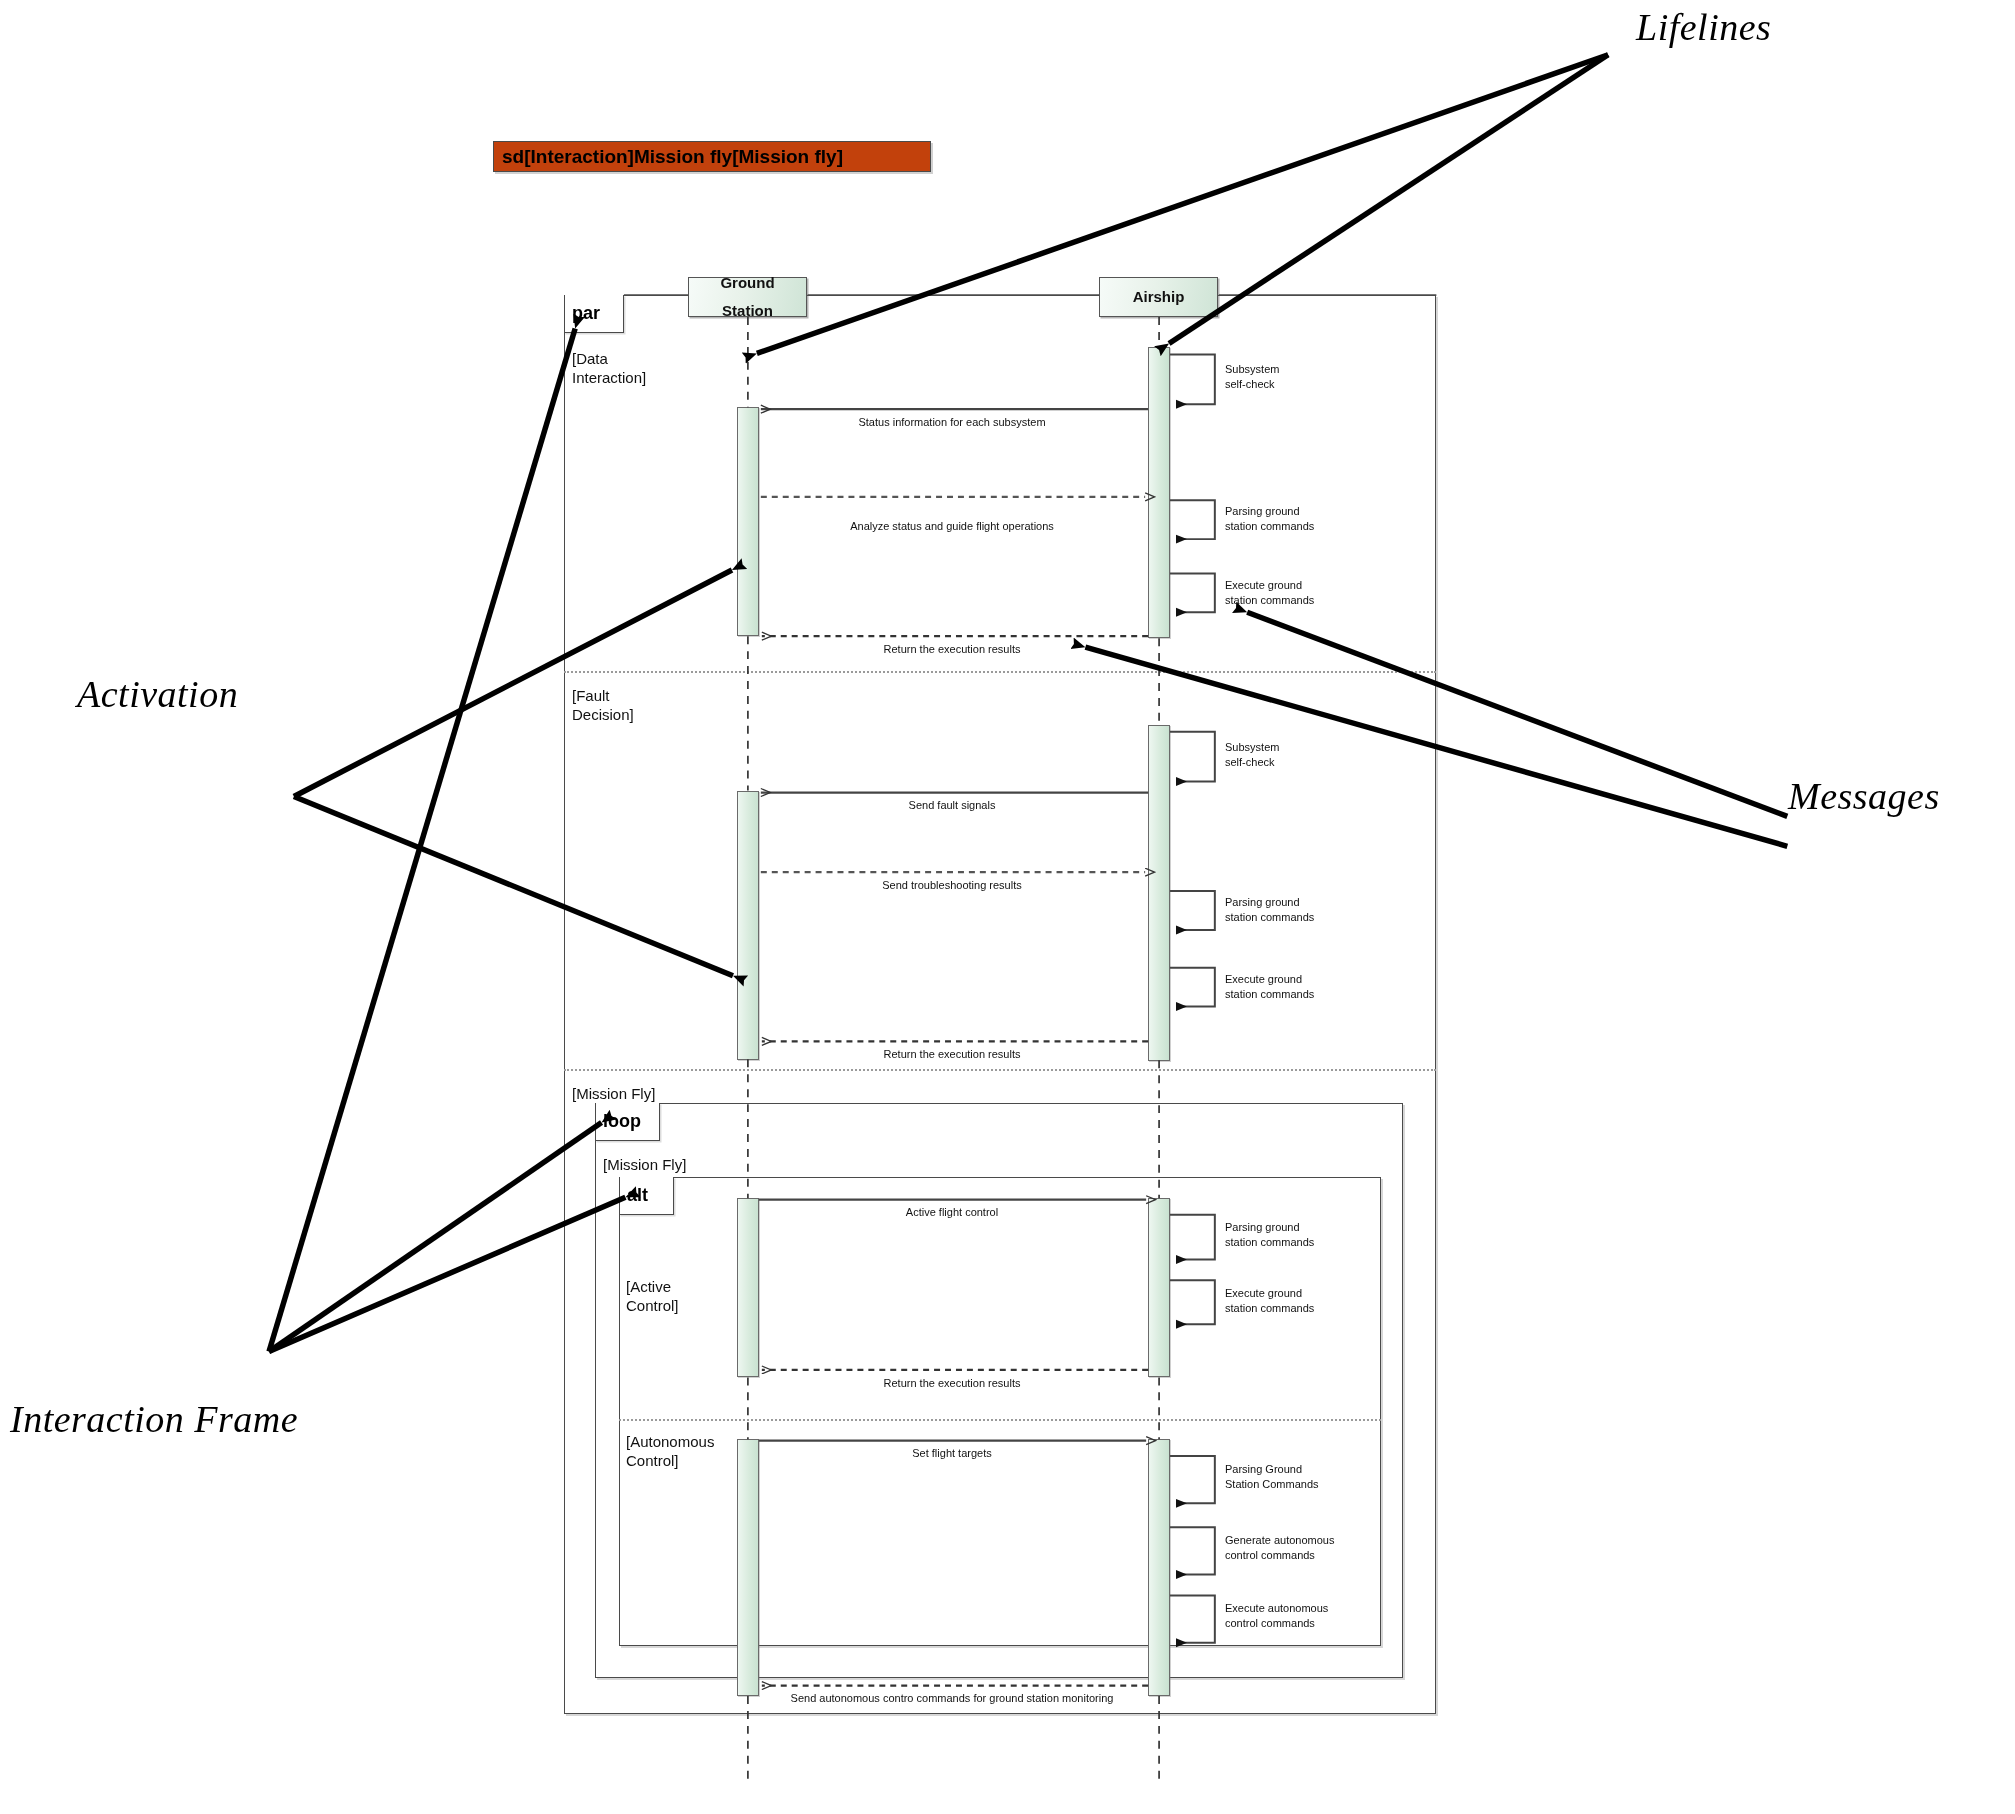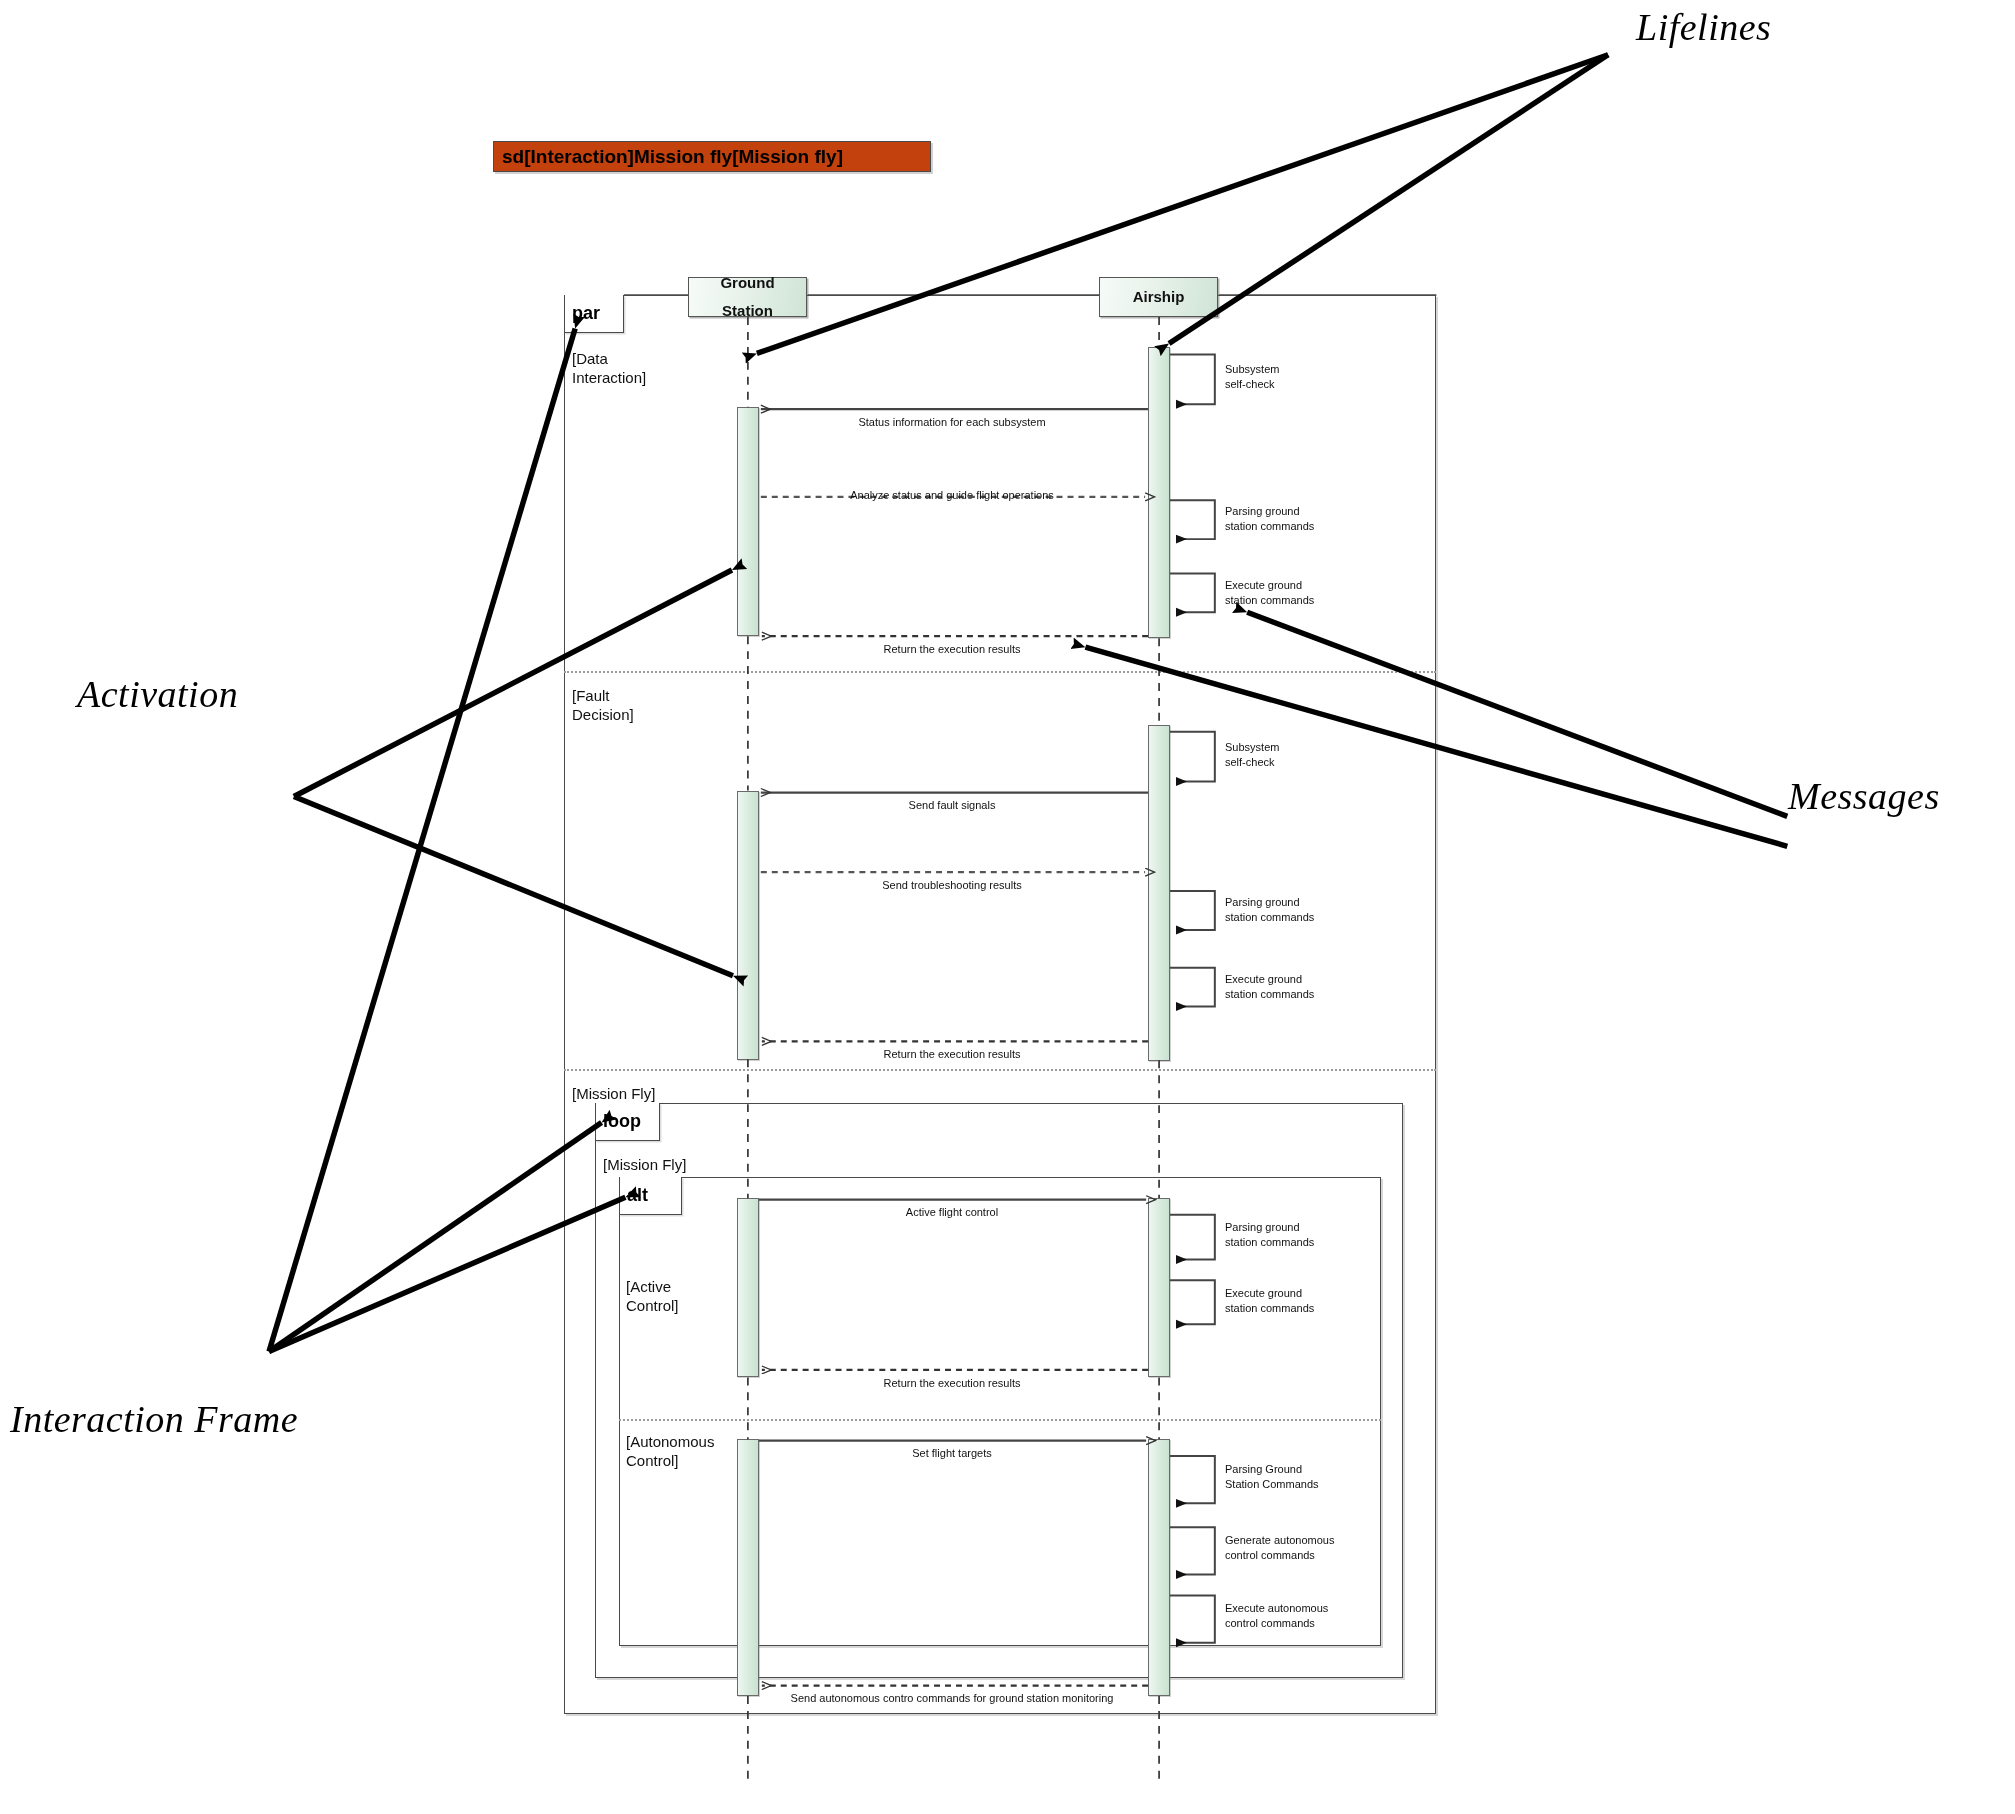--- a/index.html
+++ b/index.html
@@ -73,21 +73,21 @@
   <div class="divider" style="left:564px;top:1069px;width:872px;"></div>
   <div class="guard" style="left:572px;top:1084px;">[Mission Fly]</div>
 
   <div class="frame" style="left:595px;top:1103px;width:808px;height:575px;"></div>
   <div class="ftag" style="left:595px;top:1103px;width:65px;height:38px;">
     <span>loop</span>
   </div>
   <div class="guard" style="left:603px;top:1155px;">[Mission Fly]</div>
 
   <div class="frame" style="left:619px;top:1177px;width:762px;height:469px;"></div>
-  <div class="ftag" style="left:619px;top:1177px;width:63px;height:38px;">
+  <div class="ftag" style="left:619px;top:1177px;width:55px;height:38px;">
     <span>alt</span>
   </div>
   <div class="guard" style="left:626px;top:1229px;margin-top:48px;">[Active
 Control]</div>
 
   <div class="divider" style="left:619px;top:1419px;width:762px;"></div>
   <div class="guard" style="left:626px;top:1432px;">[Autonomous
 Control]</div>
 
   <div class="actbar" style="left:737px;top:407px;width:22px;height:229px;"></div>
@@ -189,21 +189,21 @@
       <line x1="3590" y1="1700" x2="2180" y2="1300" marker-end="url(#ah-big)"></line>
       <line x1="590" y1="1600" x2="1470" y2="1145" marker-end="url(#ah-big)"></line>
       <line x1="590" y1="1600" x2="1472" y2="1960" marker-end="url(#ah-big)"></line>
       <line x1="540" y1="2715" x2="1155" y2="660" marker-end="url(#ah-big)"></line>
       <line x1="540" y1="2715" x2="1208" y2="2255" marker-end="url(#ah-big)"></line>
       <line x1="540" y1="2715" x2="1256" y2="2405" marker-end="url(#ah-big)"></line>
     </g>
   </svg>
 
   <div class="msglabel" style="left:952px;top:416px;">Status information for each subsystem</div>
-  <div class="msglabel" style="left:952px;top:489px;text-align:center;">Analyze status and guide flight operations</div>
+  <div class="msglabel" style="left:952px;top:520px;text-align:center;">Analyze status and guide flight operations</div>
   <div class="msglabel" style="left:952px;top:643px;">Return the execution results</div>
 
   <div class="msglabel" style="left:952px;top:799px;">Send fault signals</div>
   <div class="msglabel" style="left:952px;top:879px;">Send troubleshooting results</div>
   <div class="msglabel" style="left:952px;top:1048px;">Return the execution results</div>
 
   <div class="msglabel" style="left:952px;top:1206px;">Active  flight control</div>
   <div class="msglabel" style="left:952px;top:1377px;">Return the execution results</div>
 
   <div class="msglabel" style="left:952px;top:1447px;">Set flight targets</div>

